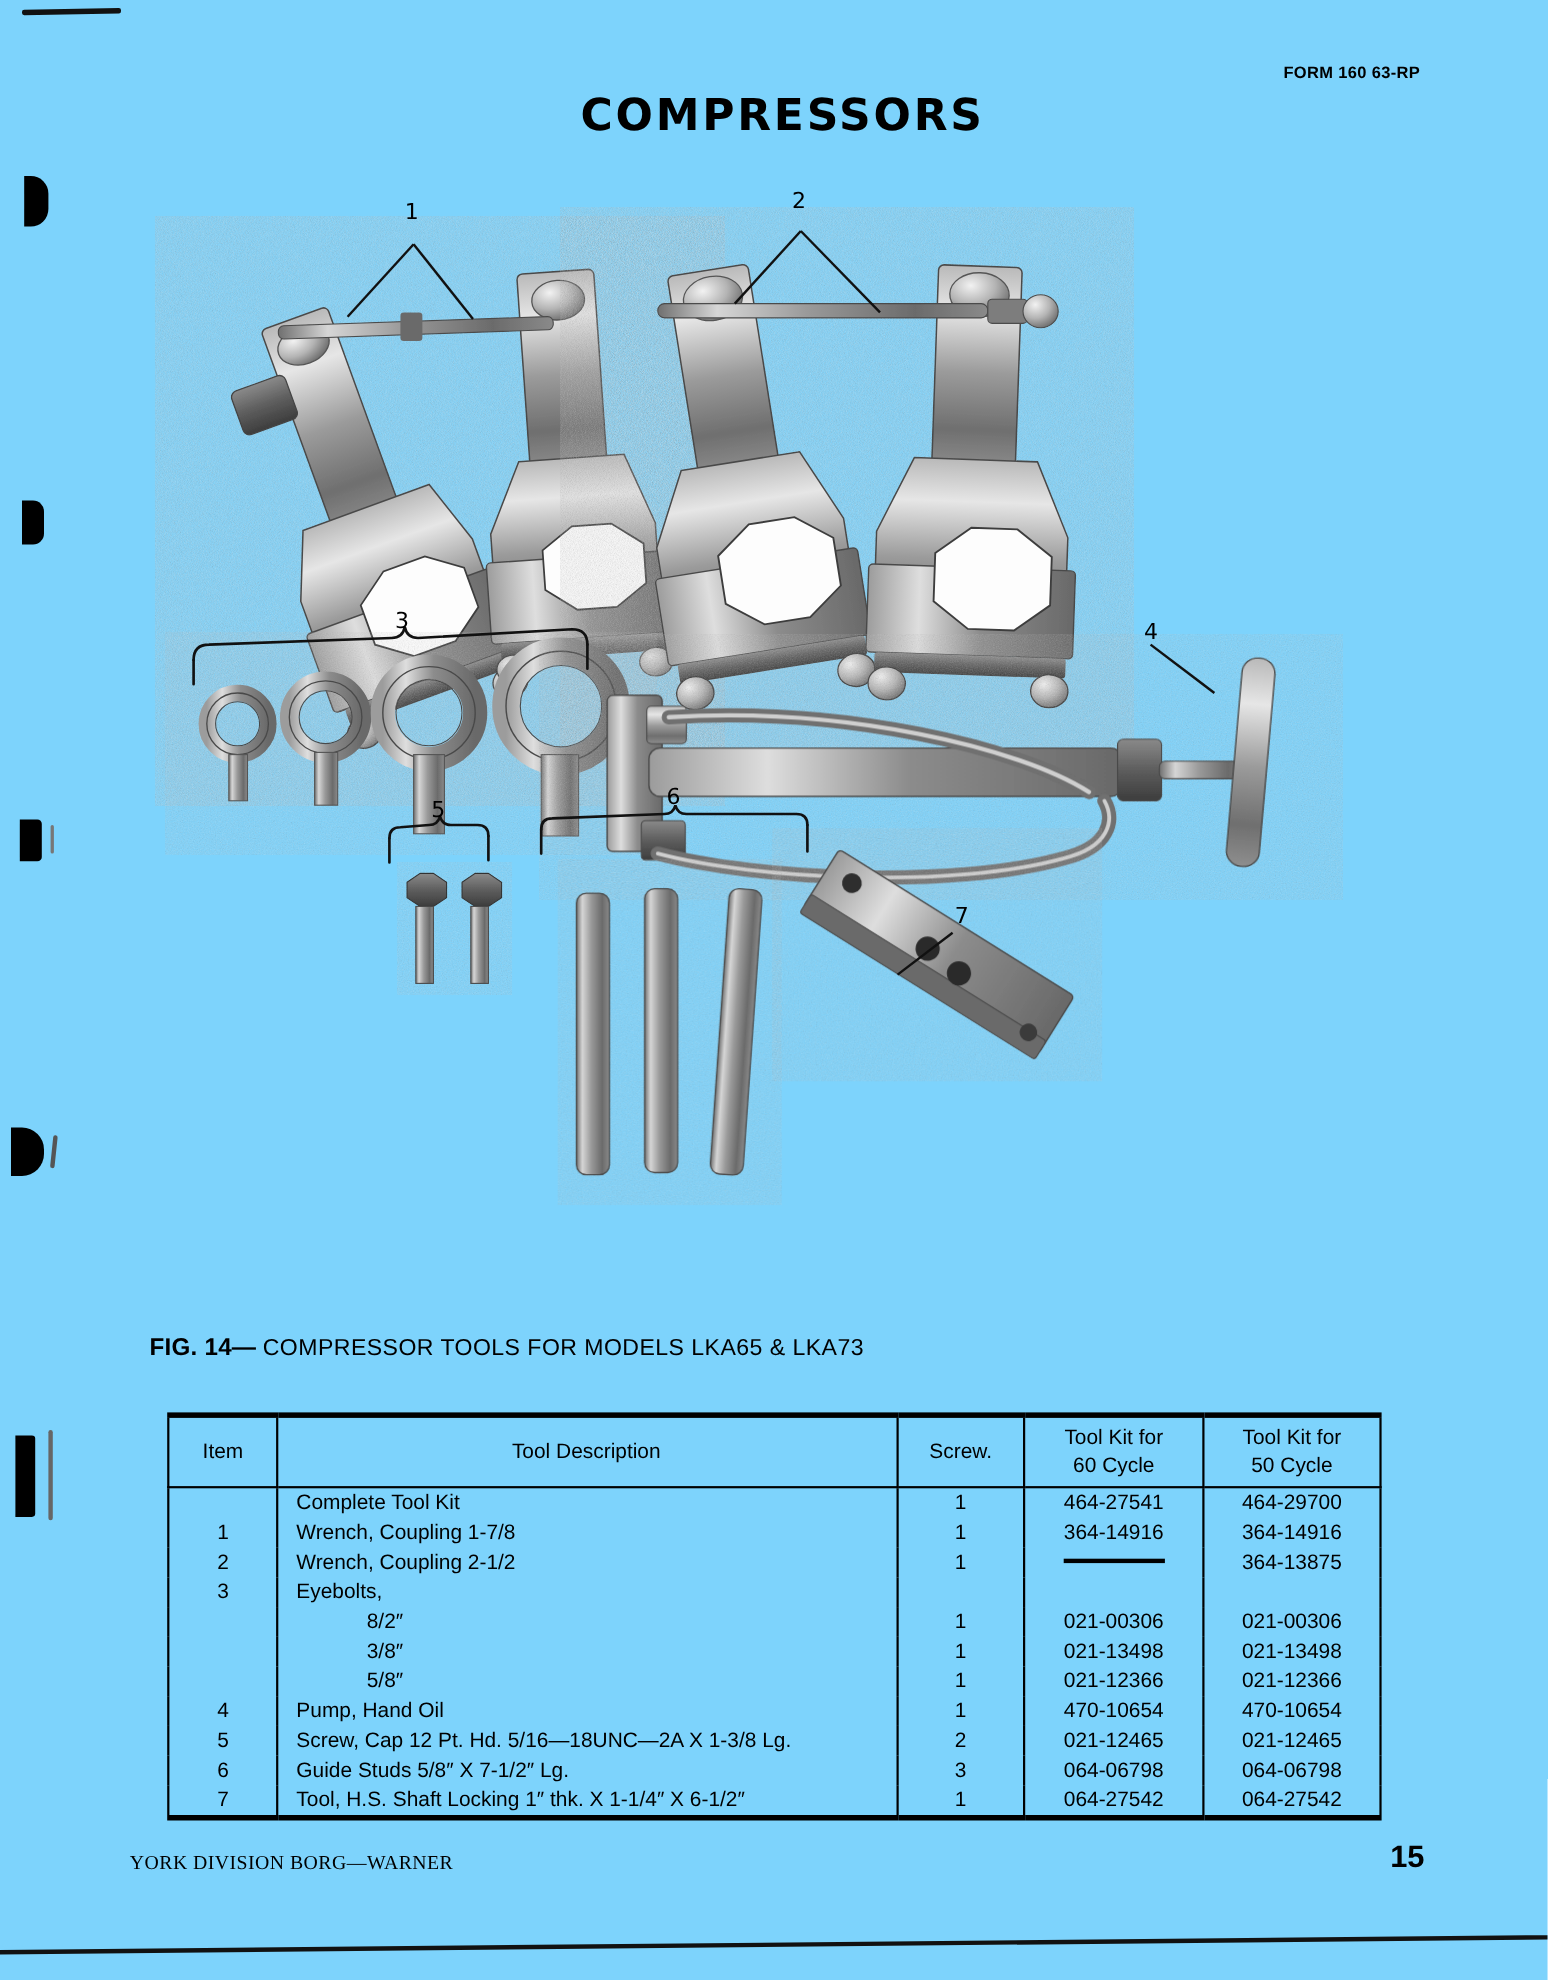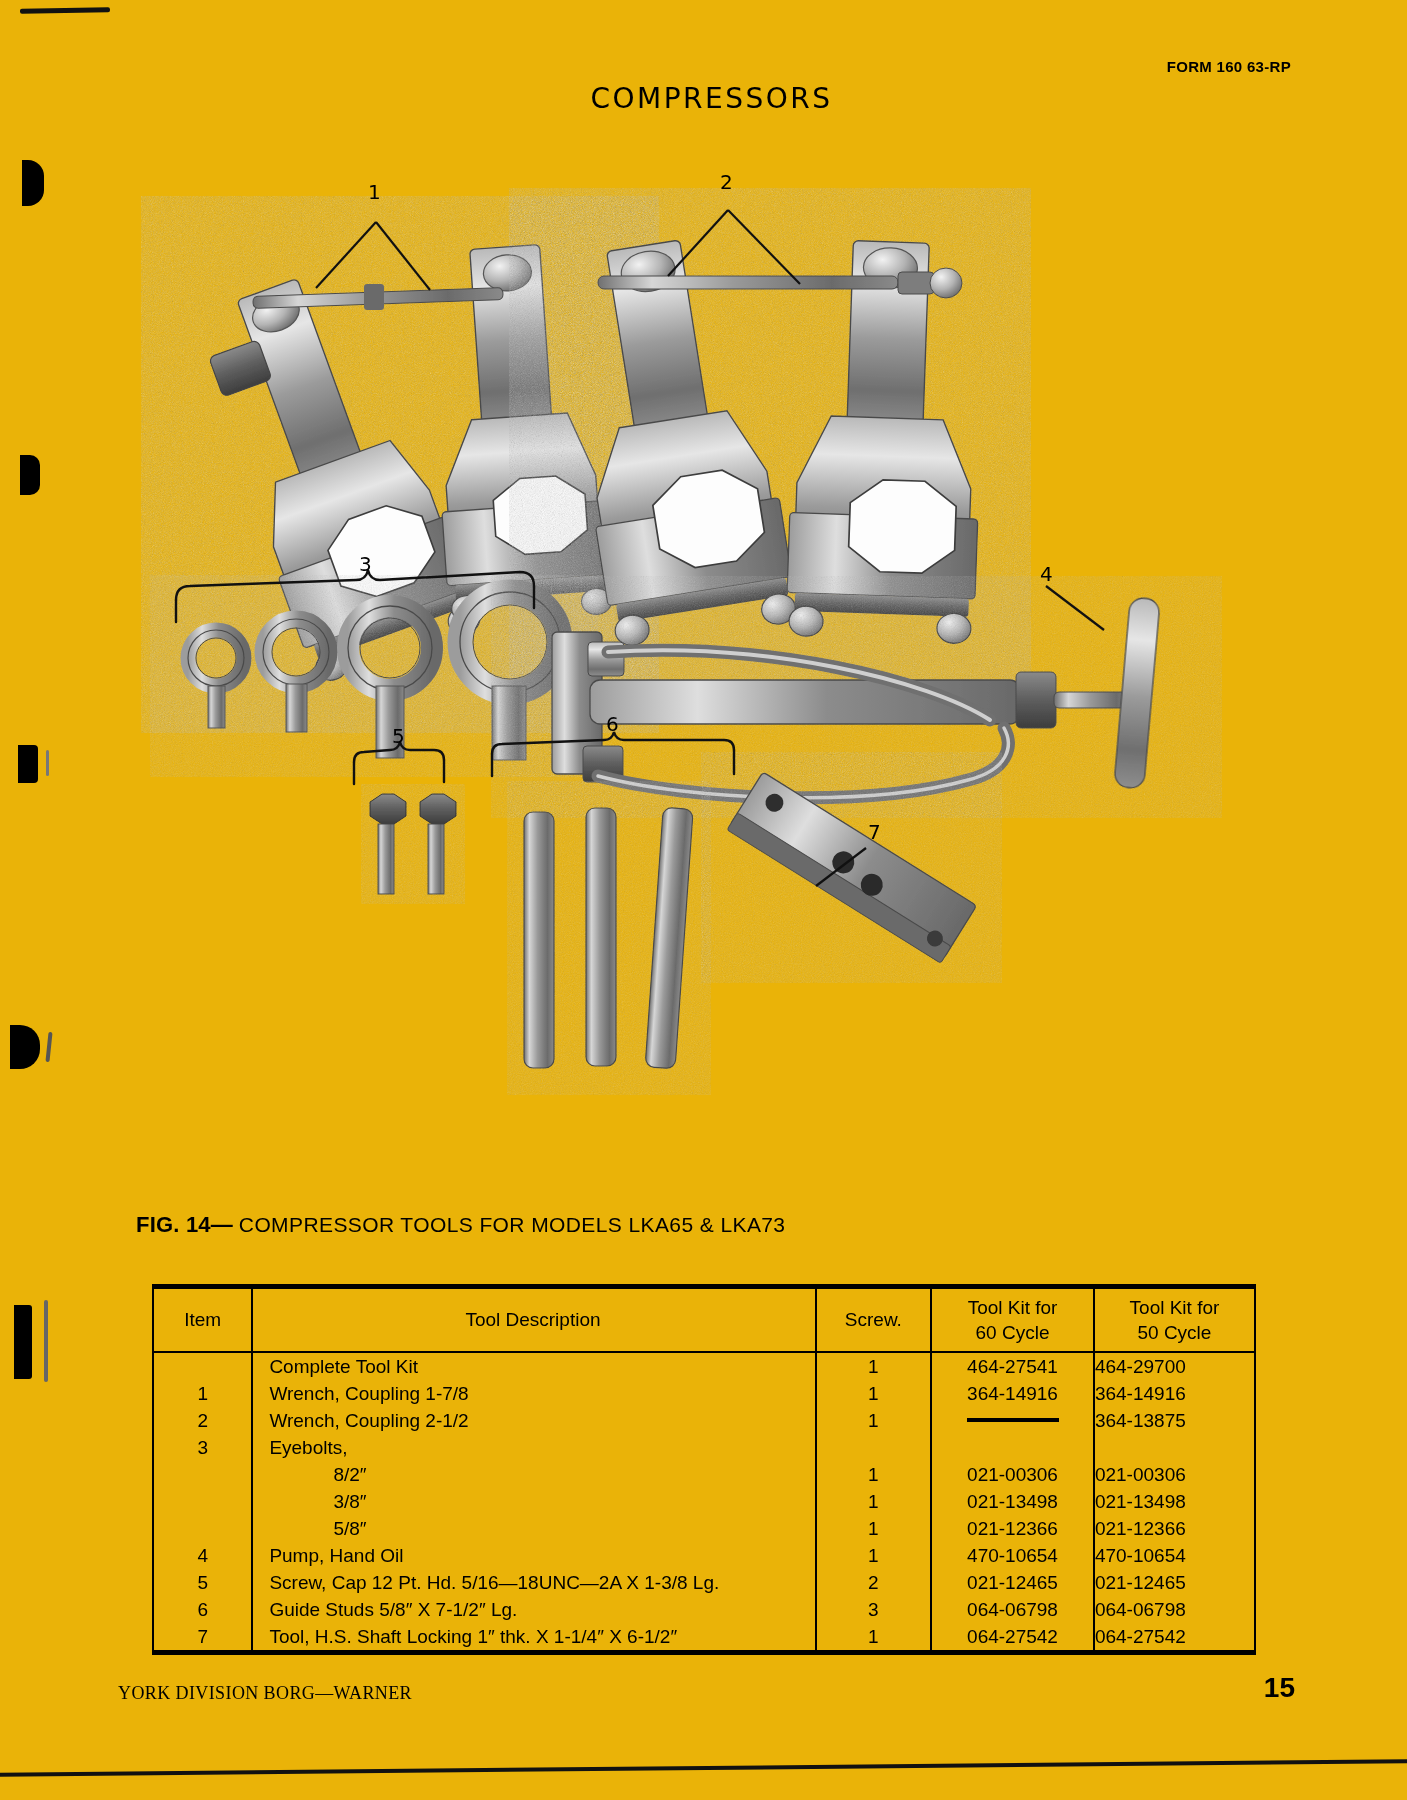--- a/index.html
+++ b/index.html
@@ -1,20 +1,20 @@
 <!DOCTYPE html>
 <html><head>
 <meta charset="utf-8">
 <style>
   html,body{margin:0;padding:0;background:#fff;}
   body{width:1407px;height:1800px;position:relative;overflow:hidden;
        font-family:"Liberation Sans","DejaVu Sans",sans-serif;color:#000;}
 
   
-  .page{position:absolute;inset:0;background:#eab308;}
+  .page{position:absolute;inset:0;background:#7dd3fc;}
 
   .top-edge{position:absolute;left:0;top:0;width:1407px;height:26px;overflow:hidden;}
   .top-edge i{position:absolute;left:20px;top:8px;width:90px;height:5px;background:#111;
               transform:rotate(-1.1deg);border-radius:2px;}
   .bottom-edge{position:absolute;left:0;bottom:14px;width:1407px;height:30px;overflow:hidden;}
   .bottom-edge i{position:absolute;left:-10px;top:10px;width:1420px;height:4px;background:#111;
                  transform:rotate(-0.55deg);}
 
   
   .punch{position:absolute;background:#000;}
@@ -25,21 +25,21 @@
   .punch.p4{left:10px;top:1025px;width:30px;height:44px;border-radius:0 20px 20px 0;}
   .punch.p4b{left:47px;top:1032px;width:4px;height:30px;background:#555;border-radius:3px;
              transform:rotate(6deg);}
   .punch.p5{left:14px;top:1305px;width:18px;height:74px;border-radius:0 3px 3px 0;}
   .punch.p5b{left:44px;top:1300px;width:4px;height:82px;background:#666;border-radius:3px;}
 
   
   .form-no{position:absolute;right:116px;top:58px;font-size:15px;font-weight:bold;
            letter-spacing:.3px;}
   .doc-title{position:absolute;left:0;right:0;top:82px;text-align:center;
-             font-size:28px;letter-spacing:2.5px;font-weight:400;
+             font-size:40px;letter-spacing:2.5px;font-weight:700;
              font-family:"DejaVu Sans",sans-serif;}
   .doc-title span{padding-left:16px;}
 
   
   .plate{position:absolute;left:128px;top:180px;width:1145px;height:1010px;}
   .callout{position:absolute;font-size:20px;font-family:"DejaVu Sans",sans-serif;}
 
   svg.art{position:absolute;left:0;top:0;width:1145px;height:1010px;overflow:visible;}
 
   
@@ -55,21 +55,21 @@
   table.parts thead th{border-top:5px solid #000;border-bottom:2px solid #000;
         text-align:center;vertical-align:middle;padding:6px 2px;font-size:19px;}
   table.parts thead th .two-line{display:block;line-height:25px;}
   table.parts tbody td{border:none;}
   table.parts tbody tr td{border-left:2px solid #000;border-right:2px solid #000;}
   table.parts tbody tr:last-child td{border-bottom:5px solid #000;}
   .c-item{width:96px;text-align:center;border-left:2px solid #000 !important;}
   .c-desc{width:566px;text-align:left;padding-left:16px !important;}
   .c-quan{width:112px;text-align:center;}
   .c-k60{width:160px;text-align:center;}
-  .c-k50{width:160px;}
+  .c-k50{width:160px;text-align:center;}
   table.parts tbody td{height:27px;}
   .indent1{display:inline-block;padding-left:64px;}
   .dashline{display:inline-block;width:92px;height:4px;background:#000;vertical-align:middle;
             margin-top:-2px;}
 
   
   .footer-left{position:absolute;left:118px;top:1683px;font-size:18px;letter-spacing:.4px;
                font-family:Liberation Serif, serif;}
   .page-no{position:absolute;right:112px;top:1672px;font-size:28px;font-weight:bold;}
 </style>

